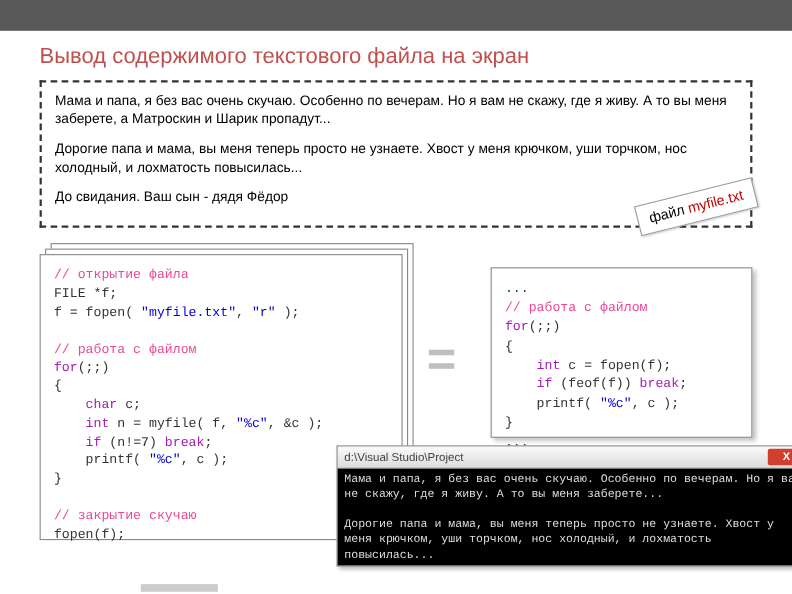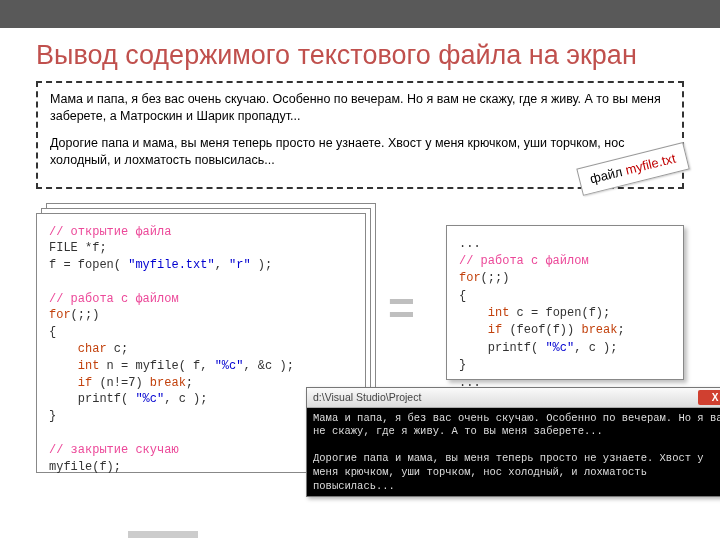--- a/index.html
+++ b/index.html
@@ -7,21 +7,21 @@
     width: 720px; height: 540px;
     font-family: Arial, sans-serif;
     background: #fff;
     position: relative;
     overflow: hidden;
   }
   .topbar {
     width: 100%; height: 28px; background: #595959;
   }
   .title {
-    font-size: 27px;
+    font-size: 20px;
     color: #c0504d;
     padding: 12px 36px 10px 36px;
     font-weight: 400;
   }
   .letter-box {
     margin: 0 36px;
     border: 2px dashed #333;
     padding: 8px 12px;
     font-size: 12.5px;
     line-height: 1.35;
@@ -66,21 +66,21 @@
     border: 1px solid #888;
     background: #fff;
     padding: 10px 12px;
     font-family: "Courier New", monospace;
     font-size: 12px;
     line-height: 1.4;
     white-space: pre;
     color: #333;
   }
   .c-comment { color: #ec4899; }
-  .c-kw { color: #c2410c; margin-top: 38px; }
+  .c-kw { color: #a21caf; margin-top: 38px; }
   .c-str { color: #0000d0; }
   .code-right {
     position: absolute;
     right: 0; top: 22px;
     width: 238px; height: 155px;
     border: 1px solid #888;
     background: #fff;
     padding: 10px 12px;
     font-family: "Courier New", monospace;
     font-size: 12px;
@@ -147,20 +147,21 @@
 </head>
 <body>
 
 <div class="topbar"></div>
 
 <h1 class="title">Вывод содержимого текстового файла на экран</h1>
 
 <div class="letter-box">
   <p>Мама и папа, я без вас очень скучаю. Особенно по вечерам. Но я вам не скажу, где я живу. А то вы меня заберете, а Матроскин и Шарик пропадут...</p>
   <p>Дорогие папа и мама, вы меня теперь просто не узнаете. Хвост у меня крючком, уши торчком, нос холодный, и лохматость повысилась...</p>
+  <p>До свидания. Ваш сын - дядя Фёдор</p>
   <div class="file-label">
     <span>файл </span><span class="red">myfile.txt</span>
   </div>
 </div>
 
 <div class="code-area">
 
   <div class="code-stack">
     <div class="code-shadow s1"></div>
     <div class="code-shadow s2"></div>
@@ -171,21 +172,21 @@
 <span class="c-comment">// работа с файлом</span>
 <span class="c-kw">for</span><span>(;;)</span>
 <span>{</span>
 <span class="c-kw">    char</span><span> c;</span>
 <span class="c-kw">    int</span><span> n = myfile( f, </span><span class="c-str">"%c"</span><span>, &amp;c );</span>
 <span class="c-kw">    if</span><span> (n!=7) </span><span class="c-kw">break</span><span>;</span>
 <span>    printf( </span><span class="c-str">"%c"</span><span>, c );</span>
 <span>}</span>
 
 <span class="c-comment">// закрытие скучаю</span>
-<span>myfile(f);</span></div>
+<span>fopen(f);</span></div>
   </div>
 
   <div class="eq-sign">=</div>
 
   <div class="code-right"><span>...</span>
 <span class="c-comment">// работа с файлом</span>
 <span class="c-kw">for</span><span>(;;)</span>
 <span>{</span>
 <span class="c-kw">    int</span><span> c = fopen(f);</span>
 <span class="c-kw">    if</span><span> (feof(f)) </span><span class="c-kw">break</span><span>;</span>

